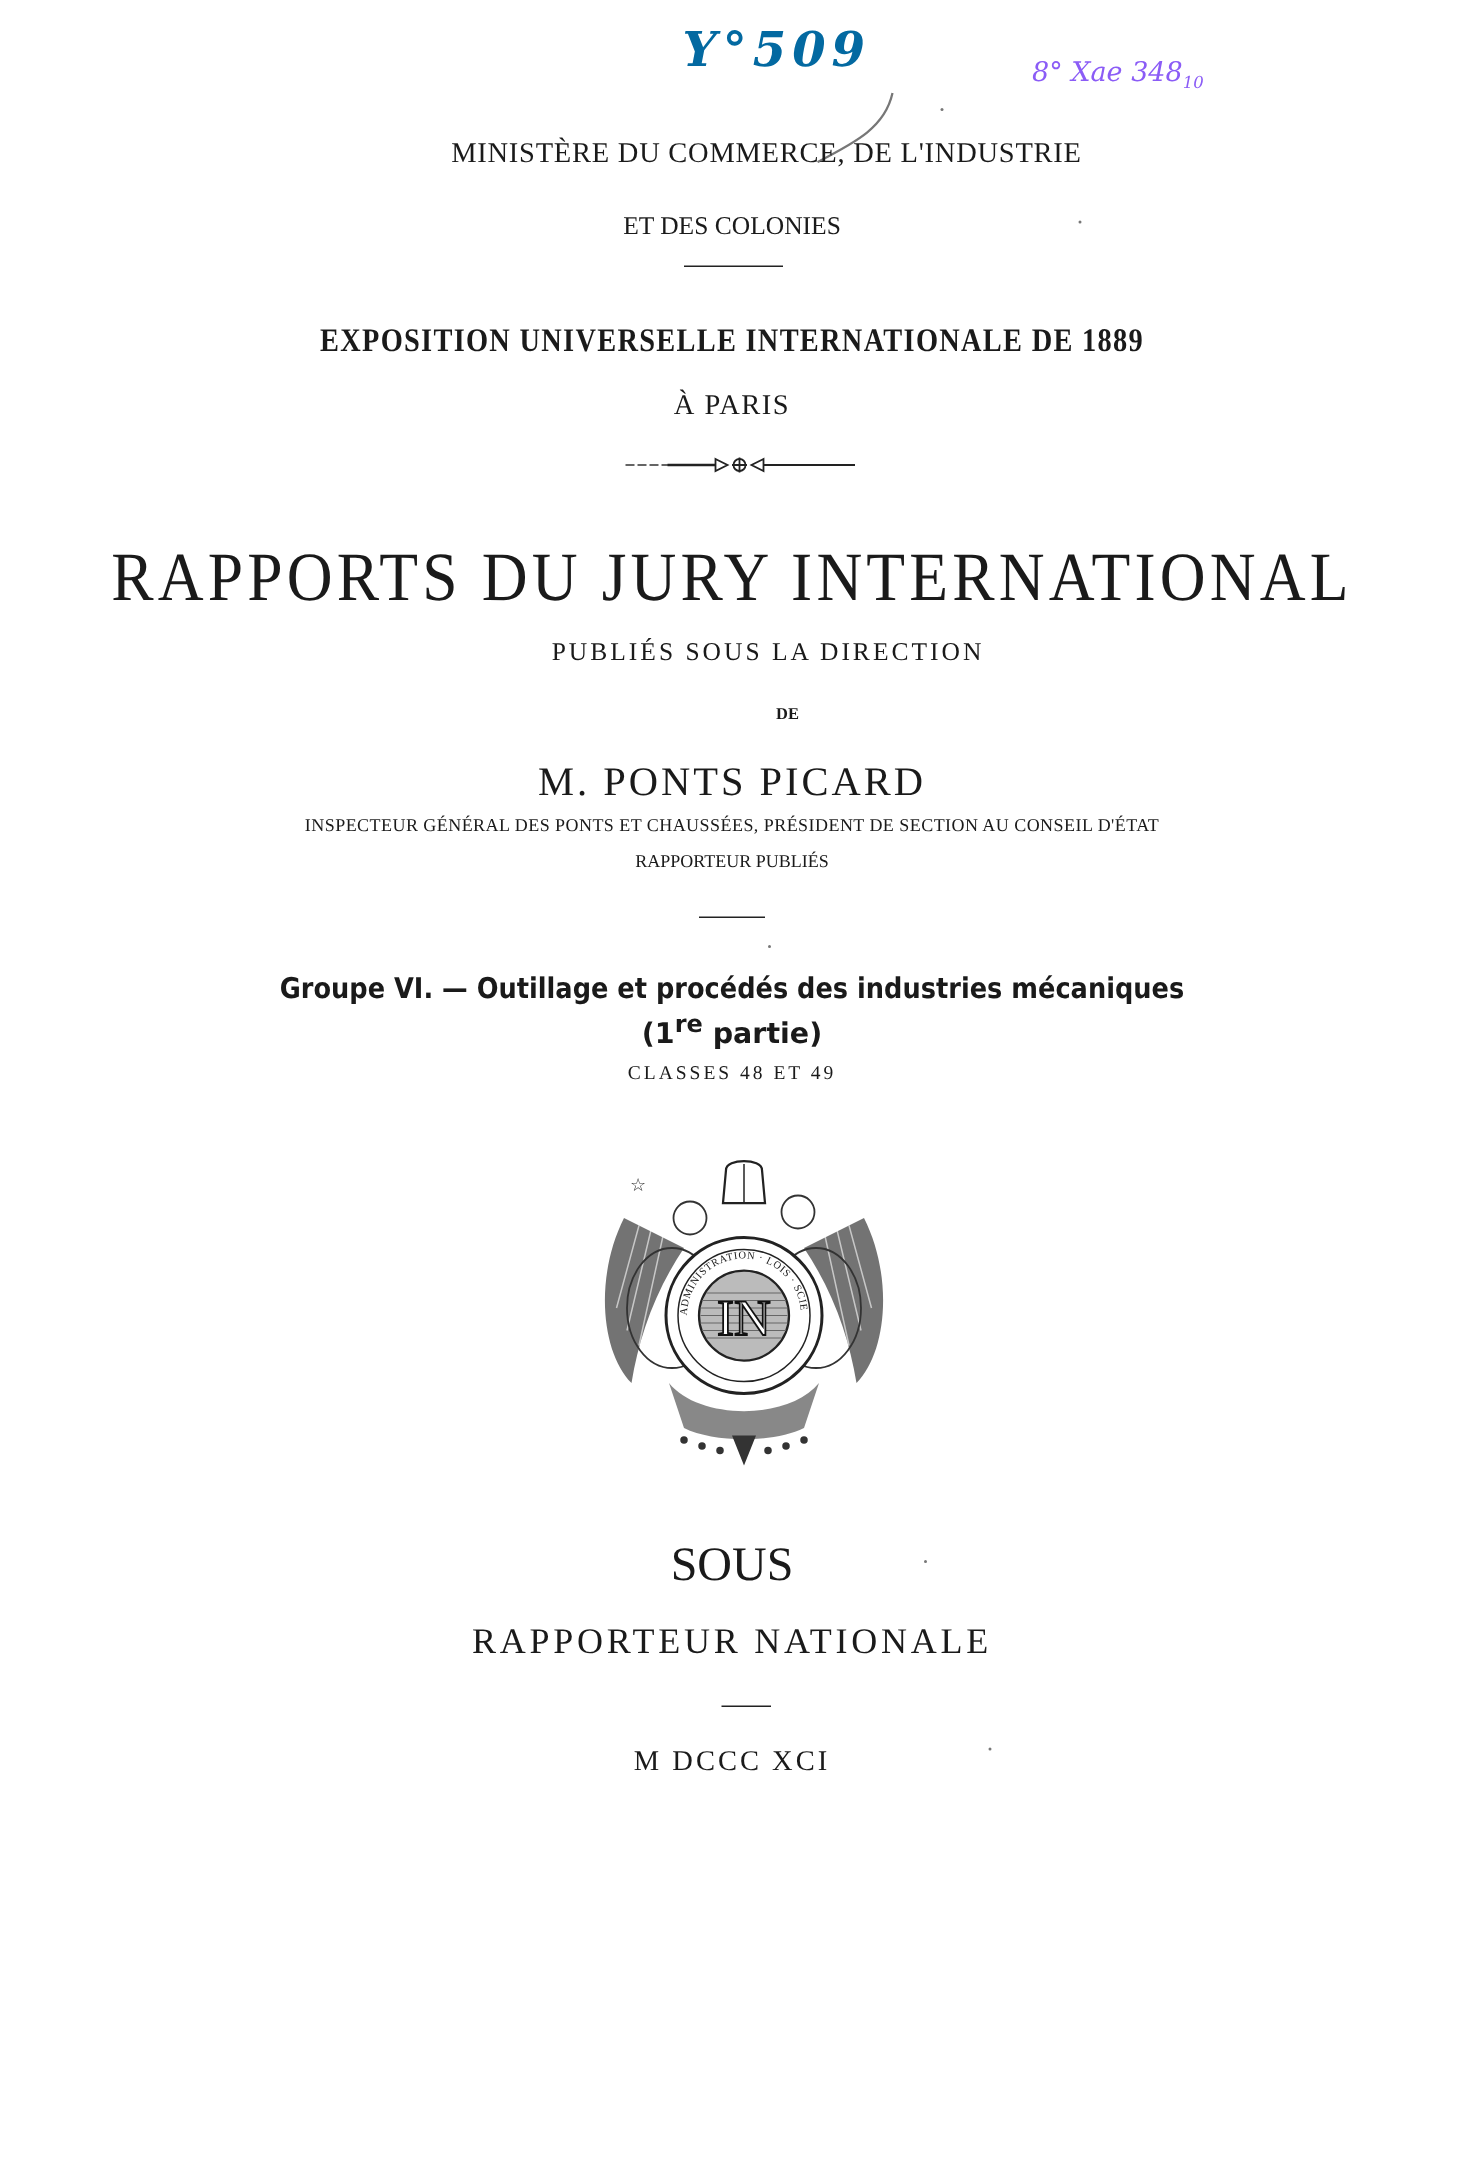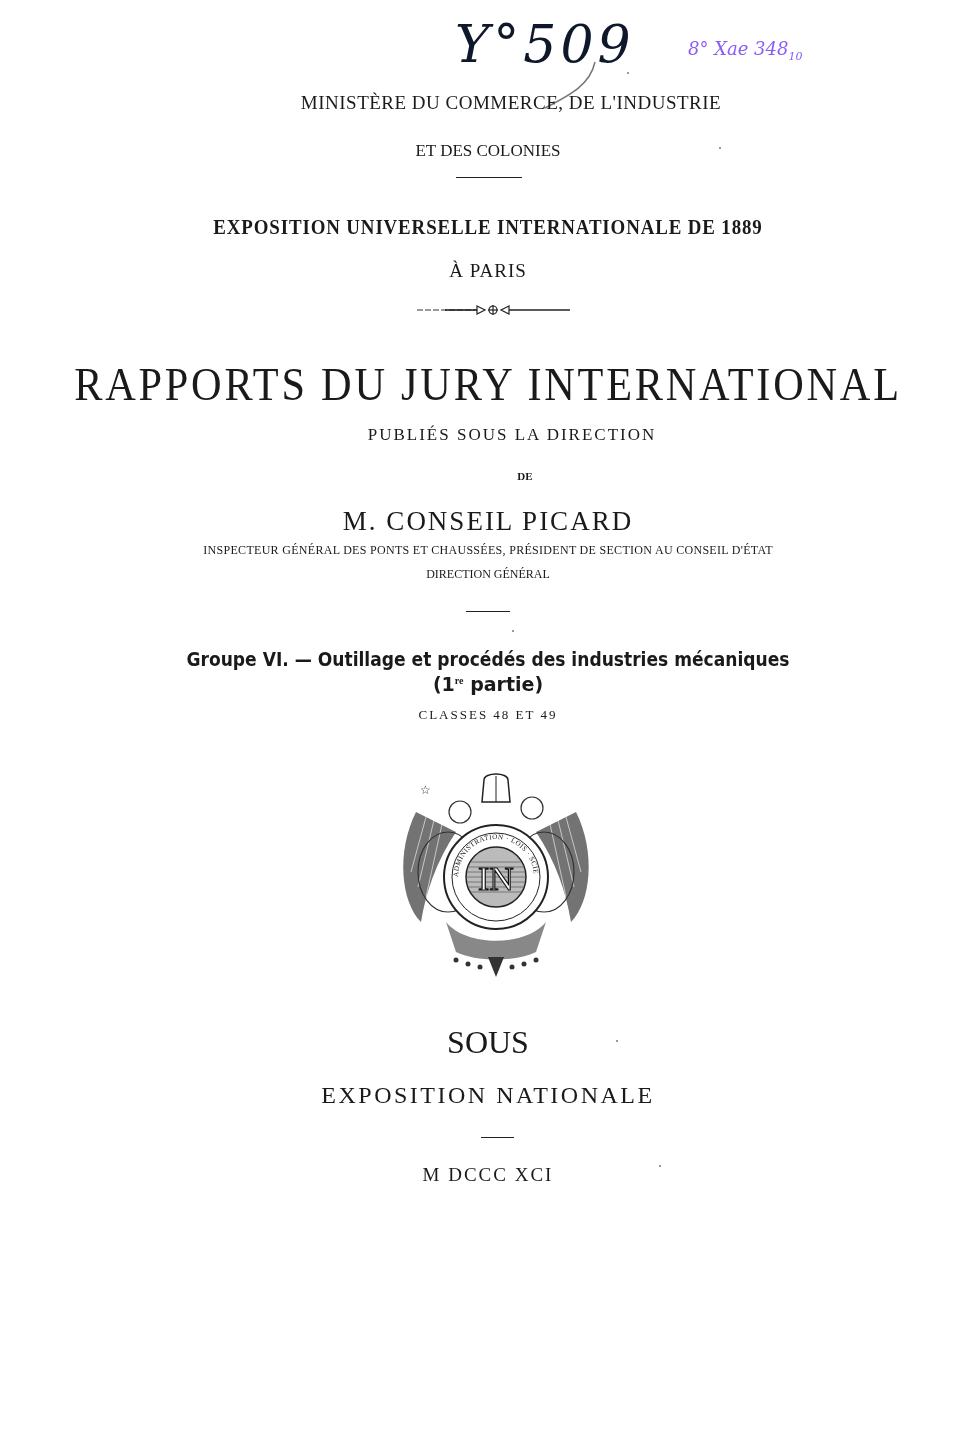--- a/index.html
+++ b/index.html
@@ -2,37 +2,37 @@
 <html><head>
   <meta charset="utf-8">
   <style>
     html, body { margin: 0; padding: 0; background: #ffffff; }
     body { width: 976px; height: 1454px; position: relative; overflow: hidden; color: #1a1a1a; font-family: "DejaVu Serif", serif; }
     .abs { position: absolute; }
     .center { position: absolute; left: 0; width: 976px; text-align: center; white-space: nowrap; }
     .rule { position: absolute; height: 0; border-top: 1.5px solid #222; }
 
     .hand { font-family: "DejaVu Serif", serif; font-style: italic; color: #444; }
-    .shelf-main { left: 455px; top: 14px; font-size: 52px; letter-spacing: 4px; color: #0f172a; }
+    .shelf-main { left: 455px; top: 14px; font-size: 32px; letter-spacing: 4px; color: #0369a1; font-weight: bold; }
     .shelf-side { left: 688px; top: 38px; font-size: 18px; color: #8b5cf6; }
     .shelf-side sub { font-size: 11px; }
 
     .ministere { top: 92px; font-size: 19px; letter-spacing: 0.5px; font-family: "Liberation Serif", serif; padding-left: 23px; }
     .colonies { top: 141px; font-size: 17px; font-family: "Liberation Serif", serif; }
     .expo { top: 214px; font-size: 22px; font-weight: bold; letter-spacing: 1px; font-family: "Liberation Serif", serif; transform: scaleX(0.86); }
     .aparis { top: 260px; font-size: 19px; font-family: "Liberation Serif", serif; letter-spacing: 1px; }
     .rapports { top: 358px; font-size: 46px; font-family: "Liberation Serif", serif; letter-spacing: 3px; transform: scaleX(0.92); }
     .publies { top: 425px; font-size: 17px; letter-spacing: 2px; font-family: "Liberation Serif", serif; margin-left: 24px; }
     .de { top: 470px; font-size: 11px; font-family: Liberation Serif, serif; font-weight: bold; margin-left: 37px; }
     .picard { top: 506px; font-size: 27px; letter-spacing: 2px; font-family: "Liberation Serif", serif; }
     .inspecteur { top: 543px; font-size: 12px; letter-spacing: 0.3px; font-family: "Liberation Serif", serif; }
     .rapporteur { top: 567px; font-size: 12px; font-family: "Liberation Serif", serif; }
     .groupe { top: 648px; font-size: 19px; font-weight: bold; font-family: "DejaVu Sans", sans-serif; transform: scaleX(0.9); }
     .partie { top: 673px; font-size: 19px; font-weight: bold; font-family: "DejaVu Sans", sans-serif; }
-    .partie sup { font-size: 10px; font-family: Liberation Serif, serif; }
+    .partie sup { font-size: 16px; }
     .classes { top: 707px; font-size: 13px; letter-spacing: 2px; font-family: "Liberation Serif", serif; }
     .paris { top: 1024px; font-size: 32px; font-family: "Liberation Serif", serif; }
     .imprimerie { top: 1082px; font-size: 24px; letter-spacing: 2.5px; font-family: "Liberation Serif", serif; }
     .date { top: 1164px; font-size: 19px; letter-spacing: 2px; font-family: "Liberation Serif", serif; }
 
     .emblem { position: absolute; left: 396px; top: 772px; width: 200px; height: 206px; }
     .speck { position: absolute; width: 2px; height: 2px; background: #777; border-radius: 1px; }
   </style>
 </head>
 <body>
@@ -58,23 +58,23 @@
   <circle cx="78" cy="8" r="4" fill="none" stroke="#222" stroke-width="1.2"></circle>
   <line x1="78" y1="3" x2="78" y2="13" stroke="#222" stroke-width="1.2"></line>
   <line x1="73" y1="8" x2="83" y2="8" stroke="#222" stroke-width="1.2"></line>
   <path d="M94 4 L86 8 L94 12 Z" fill="none" stroke="#222" stroke-width="1.2"></path>
   <line x1="94" y1="8" x2="155" y2="8" stroke="#222" stroke-width="1.4"></line>
 </svg>
 
 <div class="center rapports">RAPPORTS DU JURY INTERNATIONAL</div>
 <div class="center publies">PUBLIÉS SOUS LA DIRECTION</div>
 <div class="center de">DE</div>
-<div class="center picard">M. CONSEIL PICARD</div>
+<div class="center picard">M. PONTS PICARD</div>
 <div class="center inspecteur">INSPECTEUR GÉNÉRAL DES PONTS ET CHAUSSÉES, PRÉSIDENT DE SECTION AU CONSEIL D'ÉTAT</div>
-<div class="center rapporteur">DIRECTION GÉNÉRAL</div>
+<div class="center rapporteur">RAPPORTEUR PUBLIÉS</div>
 <div class="rule" style="left:466px; width:44px; top:611px;"></div>
 
 <div class="center groupe">Groupe VI. — Outillage et procédés des industries mécaniques</div>
 <div class="center partie">
   <span>(1</span><sup>re</sup><span> partie)</span>
 </div>
 <div class="center classes">CLASSES 48 ET 49</div>
 
 <svg class="emblem" viewBox="0 0 200 206">
 
@@ -115,21 +115,21 @@
     <circle cx="60" cy="188" r="2.5"></circle>
       <circle cx="72" cy="192" r="2.5"></circle>
       <circle cx="84" cy="195" r="2.5"></circle>
     <circle cx="116" cy="195" r="2.5"></circle>
       <circle cx="128" cy="192" r="2.5"></circle>
       <circle cx="140" cy="188" r="2.5"></circle>
   </g>
 </svg>
 
 <div class="center paris">SOUS</div>
-<div class="center imprimerie">EXPOSITION NATIONALE</div>
+<div class="center imprimerie">RAPPORTEUR NATIONALE</div>
 <div class="rule" style="left:481px; width:33px; top:1137px;"></div>
 <div class="center date">M DCCC XCI</div>
 
 <div class="speck" style="left:627px; top:72px;"></div>
 <div class="speck" style="left:719px; top:147px;"></div>
 <div class="speck" style="left:512px; top:630px;"></div>
 <div class="speck" style="left:616px; top:1040px;"></div>
 <div class="speck" style="left:659px; top:1165px;"></div>
 
 </body></html>

